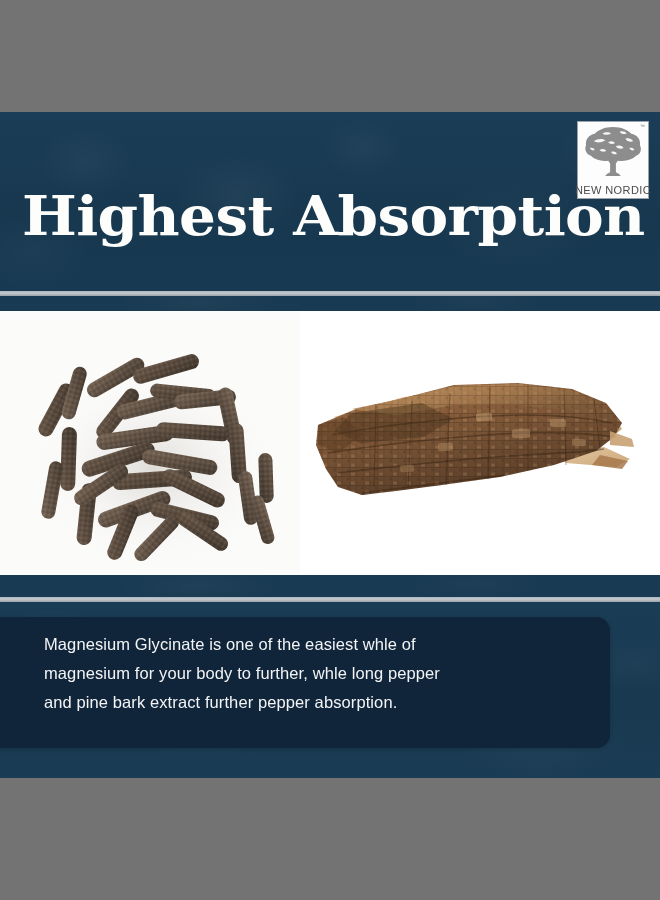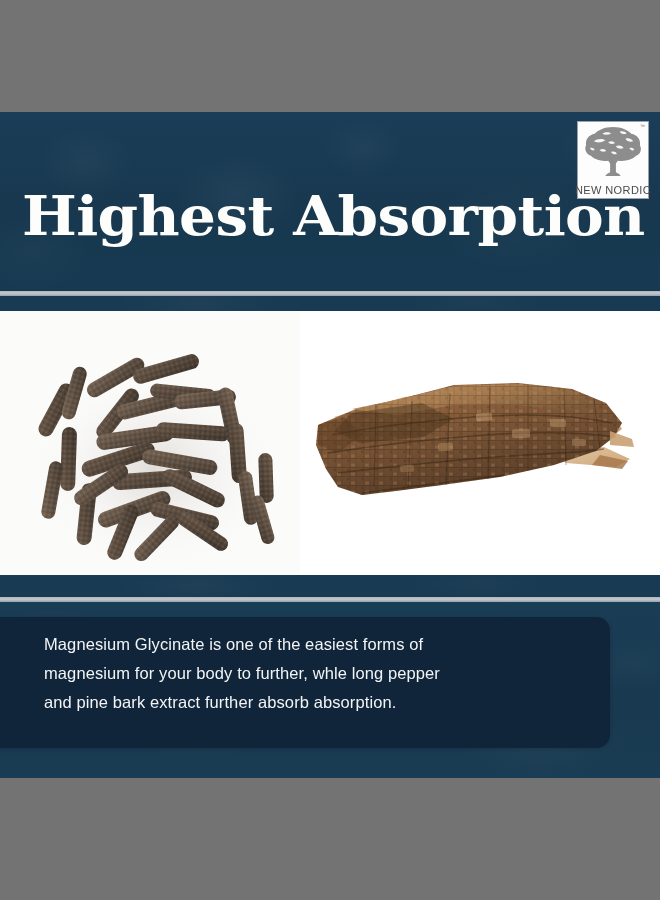--- a/index.html
+++ b/index.html
@@ -452,19 +452,19 @@
       </svg>
     </div>
   </div>
 
   <div class="stripe-dark" style="top:575px;height:22px;"></div>
   <div class="stripe-grey" style="top:597px;"></div>
 
   <div class="lower">
     <div class="callout"></div>
     <div class="callout-text">
-      <span>Magnesium Glycinate is one of the easiest forms of</span>
+      <span>Magnesium Glycinate is one of the easiest whle of</span>
       <span>magnesium for your body to further, whle long pepper</span>
-      <span>and pine bark extract further absorb absorption.</span>
+      <span>and pine bark extract further pepper absorption.</span>
     </div>
   </div>
 
 </div>
 
 </body></html>

